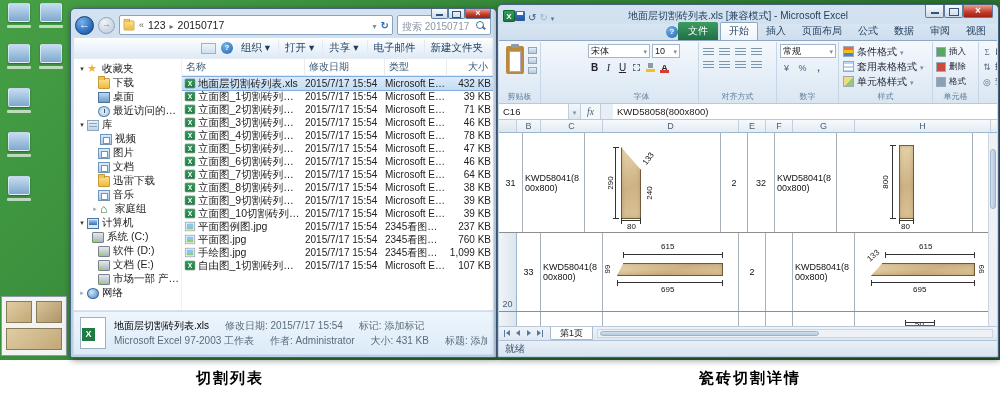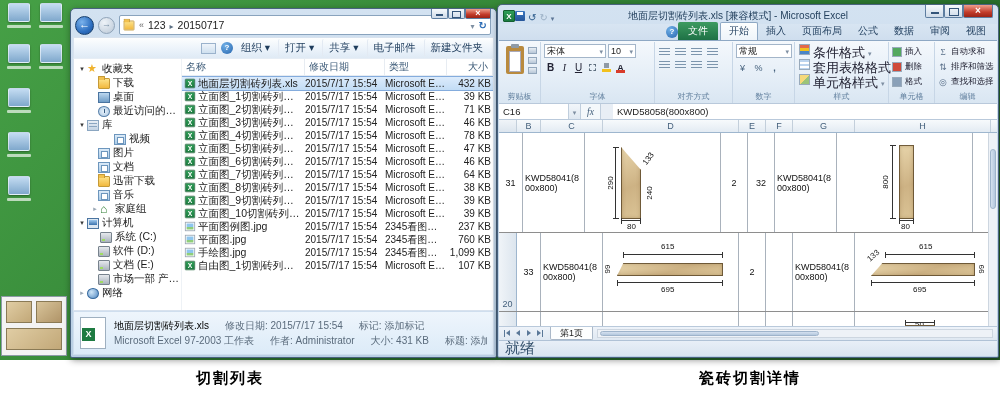--- a/index.html
+++ b/index.html
@@ -132,21 +132,21 @@
   .xl-ribbon { height:63px; flex:none; background:linear-gradient(#f4f8fc,#e2ecf6 70%,#d9e6f2);
     border-bottom:1px solid #b9c9db; display:flex; padding:1px 0 0; overflow:hidden; }
   .rg { border-right:1px solid #c7d6e6; display:flex; flex-direction:column; padding:2px 3px 1px; position:relative; flex:none; }
   .rg-label { margin-top:auto; font-size:8px; color:#63819f; text-align:center; line-height:10px; }
   .rg-clip { width:42px; }
   .paste { width:18px; height:28px; margin:2px 0 0 4px; background:#b98a3e; border-radius:2px; position:relative; }
   .paste::before { content:""; position:absolute; left:3px; top:5px; right:3px; bottom:2px; background:#fff; border:1px solid #aab; }
   .paste::after { content:""; position:absolute; top:-2px; left:5px; width:8px; height:4px; background:#8f9aa5; border-radius:1px; }
   .clip-minis { position:absolute; right:3px; top:5px; display:flex; flex-direction:column; gap:3px; }
   .mini { width:9px; height:7px; background:linear-gradient(#e7edf3,#b9c8d8); border:1px solid #93a7bc; }
-  .rg-font { width:114px; }
+  .rg-font { width:114px;margin-left:44px; }
   .font-row1 { display:flex; gap:2px; }
   .fbox { height:14px; background:#fff; border:1px solid #a3b5c9; font-size:9px; display:flex; align-items:center; padding:0 2px; color:#222; }
   .fbox.name { width:62px; } .fbox.size { width:28px; } .fbox.numfmt { width:56px; }
   .fbox .drop { margin-left:auto; } .drop::before { content:"▾"; color:#7e8fa2; font-size:7px; }
   .font-row2 { display:flex; gap:1px; margin-top:3px; align-items:center; }
   .fi { width:13px; height:13px; text-align:center; line-height:13px; color:#223; font-size:10px; position:relative; }
   .fi.b::before { content:"B"; font-weight:bold; }
   .fi.i::before { content:"I"; font-style:italic; font-family:"Liberation Serif",serif; }
   .fi.u::before { content:"U"; text-decoration:underline; }
   .fi.brd::before { content:""; position:absolute; inset:3px; border:1px dashed #5f6f7f; }
@@ -156,21 +156,21 @@
   .fi.fcolor::after { content:""; position:absolute; left:2px; right:2px; bottom:1px; height:3px; background:#d83b2a; }
   .rg-align { width:78px; }
   .al-row { display:flex; gap:3px; margin-top:2px; }
   .al { width:13px; height:11px; position:relative; }
   .al::before { content:""; position:absolute; inset:2px 1px; background:repeating-linear-gradient(#7c95ad 0 1px, transparent 1px 3px); }
   .rg-num { width:62px; }
   .num-row { display:flex; gap:3px; margin-top:3px; align-items:center; color:#44607c; font-size:9px; }
   .ni { width:13px; height:12px; text-align:center; line-height:12px; border:1px solid transparent; }
   .ni-cur::before { content:"¥"; } .ni-pct::before { content:"%"; } .ni-comma::before { content:","; font-weight:bold; }
   .rg-styles { width:94px; }
-  .sbtn { height:15px; display:flex; align-items:flex-start; gap:3px; font-size:13px; color:#223; padding:0 1px; white-space:nowrap; }
+  .sbtn { height:15px; display:flex; align-items:center; gap:3px; font-size:10px; color:#223; padding:0 1px; white-space:nowrap; }
   .sico { width:11px; height:11px; flex:none; border:1px solid #9ab; }
   .sico.cf { background:linear-gradient(180deg,#e46a4a 33%,#f2c11e 33% 66%,#4a86c8 66%); }
   .sico.tbl { background:repeating-linear-gradient(#bcd4ee 0 2px,#fff 2px 4px); }
   .sico.cs { background:linear-gradient(135deg,#f6d97a 50%,#9cc47a 50%); }
   .rg-cells { width:46px; }
   .cbtn { height:15px; display:flex; align-items:center; gap:3px; font-size:8.5px; color:#223; white-space:nowrap; }
   .cico { width:10px; height:10px; flex:none; border:1px solid #9ab; }
   .cico.ins { background:#54a85f; } .cico.del { background:#cf4a3a; } .cico.fmt { background:#8aa0b8; }
   .rg-edit { width:66px;font-family:Liberation Serif, serif; }
   .ebtn { height:15px; display:flex; align-items:center; gap:3px; font-size:8.5px; color:#223; white-space:nowrap; }
@@ -252,21 +252,21 @@
   .sn-first::after { content:""; position:absolute; left:2px; top:1px; width:1px; height:7px; background:#5a7898; }
   .sn-last::before { left:2px; border-left:4px solid #5a7898; }
   .sn-last::after { content:""; position:absolute; left:7px; top:1px; width:1px; height:7px; background:#5a7898; }
   .sheet-tab { background:#fdfefe; border:1px solid #aab8c8; border-top:none; height:13px; display:flex;
     align-items:center; padding:0 9px; font-size:9px; color:#222; margin-left:2px; border-radius:0 0 2px 2px; }
   .hscroll { flex:1; margin:2px 4px; height:9px; background:#eef2f7; border:1px solid #cdd6e0; position:relative; }
   .hscroll::before { content:""; position:absolute; left:2px; top:1px; bottom:1px; width:55%;
     background:linear-gradient(#d5e1ef,#b4c8de); border:1px solid #9fb4cb; border-radius:3px; }
 
   .xl-status { height:16px; flex:none; display:flex; align-items:center;
-    background:linear-gradient(#e8eff7,#d9e4f0); border-top:1px solid #b0c2d6; font-size:15px; color:#33506b; padding:0 6px; gap:8px; }
+    background:linear-gradient(#e8eff7,#d9e4f0); border-top:1px solid #b0c2d6; font-size:10px; color:#33506b; padding:0 6px; gap:8px; }
   .st-right { margin-left:auto; display:flex; align-items:center; gap:7px; }
   .vsep { width:1px; height:10px; background:#b9c8d8; }
   .vico { width:11px; height:9px; border:1px solid #8ba2bb; background:linear-gradient(#fff,#dfe9f2); }
   .zbtn { color:#5a7898; font-weight:bold; }
   .zminus::before { content:"−"; } .zplus::before { content:"+"; }
   .ztrack { width:42px; height:3px; background:#b9c8d8; position:relative; border-radius:2px; }
   .zthumb { position:absolute; left:50%; top:-3px; width:7px; height:9px;
     background:linear-gradient(#fdfefe,#cfdbe9); border:1px solid #8ba2bb; border-radius:2px; }
 
   
@@ -353,20 +353,24 @@
         <span class="ico ico-folder"></span>
         <span class="crumb-prefix">«</span>
         <span class="crumb">123</span>
         <span class="crumb-sep"></span>
         <span class="crumb">20150717</span>
         <span class="addr-right">
           <span class="addr-drop"></span>
           <span class="addr-refresh"></span>
         </span>
       </div>
+      <div class="searchbox">
+        <input placeholder="搜索 20150717" style="">
+        <span class="mag"></span>
+      </div>
     </div>
 
     <div class="ex-toolbar">
 
       <span class="tb-right">
         <span class="view-ico"></span>
         <span class="help-ico"></span>
       </span>
     <span class="tb-item">组织 ▾</span>
         <span class="tb-item">打开 ▾</span>
@@ -396,21 +400,21 @@
           <div class="side-item" style="padding-left: 14px;">
             <span class="twisty"></span>
             <span class="ico ico-recent"></span>
             <span class="lbl">最近访问的位置</span>
           </div>
           <div class="side-item exp-open" style="padding-left: 3px;">
             <span class="twisty"></span>
             <span class="ico ico-lib"></span>
             <span class="lbl">库</span>
           </div>
-          <div class="side-item" style="padding-left: 30px;">
+          <div class="side-item" style="padding-left: 16px;">
             <span class="twisty"></span>
             <span class="ico ico-media"></span>
             <span class="lbl">视频</span>
           </div>
           <div class="side-item" style="padding-left: 14px;">
             <span class="twisty"></span>
             <span class="ico ico-media"></span>
             <span class="lbl">图片</span>
           </div>
           <div class="side-item" style="padding-left: 14px;">
@@ -431,21 +435,21 @@
           <div class="side-item exp-closed" style="padding-left: 16px;">
             <span class="twisty"></span>
             <span class="ico ico-home"></span>
             <span class="lbl">家庭组</span>
           </div>
           <div class="side-item exp-open" style="padding-left: 3px;">
             <span class="twisty"></span>
             <span class="ico ico-pc"></span>
             <span class="lbl">计算机</span>
           </div>
-          <div class="side-item" style="padding-left: 16px; text-align: center;">
+          <div class="side-item" style="padding-left: 8px; text-align: center;">
             <span class="twisty"></span>
             <span class="ico ico-drive"></span>
             <span class="lbl">系统 (C:)</span>
           </div>
           <div class="side-item" style="padding-left: 14px;">
             <span class="twisty"></span>
             <span class="ico ico-drive"></span>
             <span class="lbl">软件 (D:)</span>
           </div>
           <div class="side-item" style="padding-left: 14px;">

